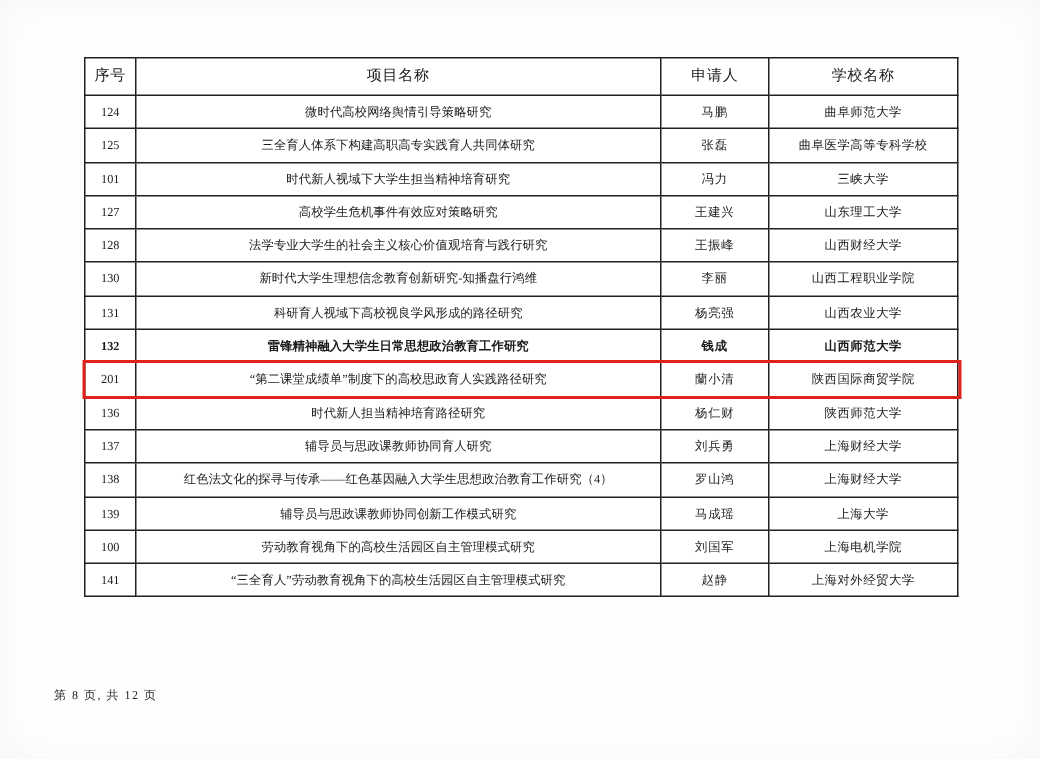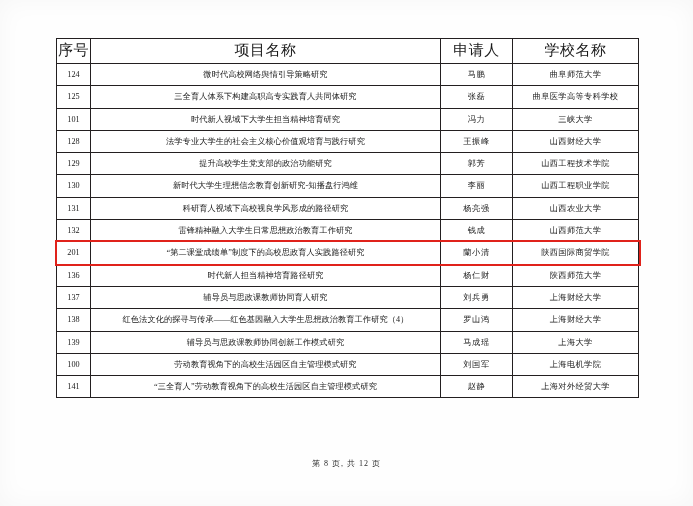--- a/index.html
+++ b/index.html
@@ -36,57 +36,57 @@
     font-weight: normal;
     padding: 0;
     text-align: center;
     vertical-align: middle;
     color: #1a1a1a;
     font-size: 8.2px;
     line-height: 1.15;
     height: 21.3px;
   }
   table.grid thead th {
-    font-size: 15px;
+    font-size: 10px;
     height: 24px;
     letter-spacing: 0.5px;
   }
   col.c-no { width: 34px; }
   col.c-name { width: 350px; }
   col.c-person { width: 72px; }
   col.c-school { width: 126px; }
 
   td.cell-name {
     text-align: center;
     padding: 0 4px;
     letter-spacing: 0.1px;
   }
   td.cell-no { font-size: 8.2px; }
   td.cell-person { letter-spacing: 0.6px; }
   td.cell-school { letter-spacing: 0.4px; }
 
   tr.highlight td {
-    font-weight: normal;
+    font-weight: bold;
   }
   
   .highlight-box {
     position: absolute;
     border: 2px solid #e0221b;
     box-sizing: border-box;
     pointer-events: none;
   }
   .footer {
     position: absolute;
     left: 0;
     right: 0;
     top: 458px;
-    text-align: center;
     font-size: 8px;
     color: #2a2a2a;
     letter-spacing: 1px;
+    padding-left: 36px;
   }
   
   .page::after {
     content: "";
     position: absolute;
     inset: 0;
     box-shadow: inset 0 0 26px rgba(0,0,0,0.035);
     pointer-events: none;
   }
 </style>
@@ -123,30 +123,30 @@
           <td class="cell-person">张磊</td>
           <td class="cell-school">曲阜医学高等专科学校</td>
         </tr>
         <tr>
           <td class="cell-no">101</td>
           <td class="cell-name">时代新人视域下大学生担当精神培育研究</td>
           <td class="cell-person">冯力</td>
           <td class="cell-school">三峡大学</td>
         </tr>
         <tr>
+          <td class="cell-no">127</td>
+          <td class="cell-name">高校学生危机事件有效应对策略研究</td>
+          <td class="cell-person">王建兴</td>
+          <td class="cell-school">山东理工大学</td>
+        </tr>
+        <tr>
           <td class="cell-no">128</td>
           <td class="cell-name">法学专业大学生的社会主义核心价值观培育与践行研究</td>
           <td class="cell-person">王振峰</td>
           <td class="cell-school">山西财经大学</td>
-        </tr>
-        <tr>
-          <td class="cell-no">129</td>
-          <td class="cell-name">提升高校学生党支部的政治功能研究</td>
-          <td class="cell-person">郭芳</td>
-          <td class="cell-school">山西工程技术学院</td>
         </tr>
         <tr>
           <td class="cell-no">130</td>
           <td class="cell-name">新时代大学生理想信念教育创新研究-知播盘行鸿维</td>
           <td class="cell-person">李丽</td>
           <td class="cell-school">山西工程职业学院</td>
         </tr>
         <tr>
           <td class="cell-no">131</td>
           <td class="cell-name">科研育人视域下高校视良学风形成的路径研究</td>

